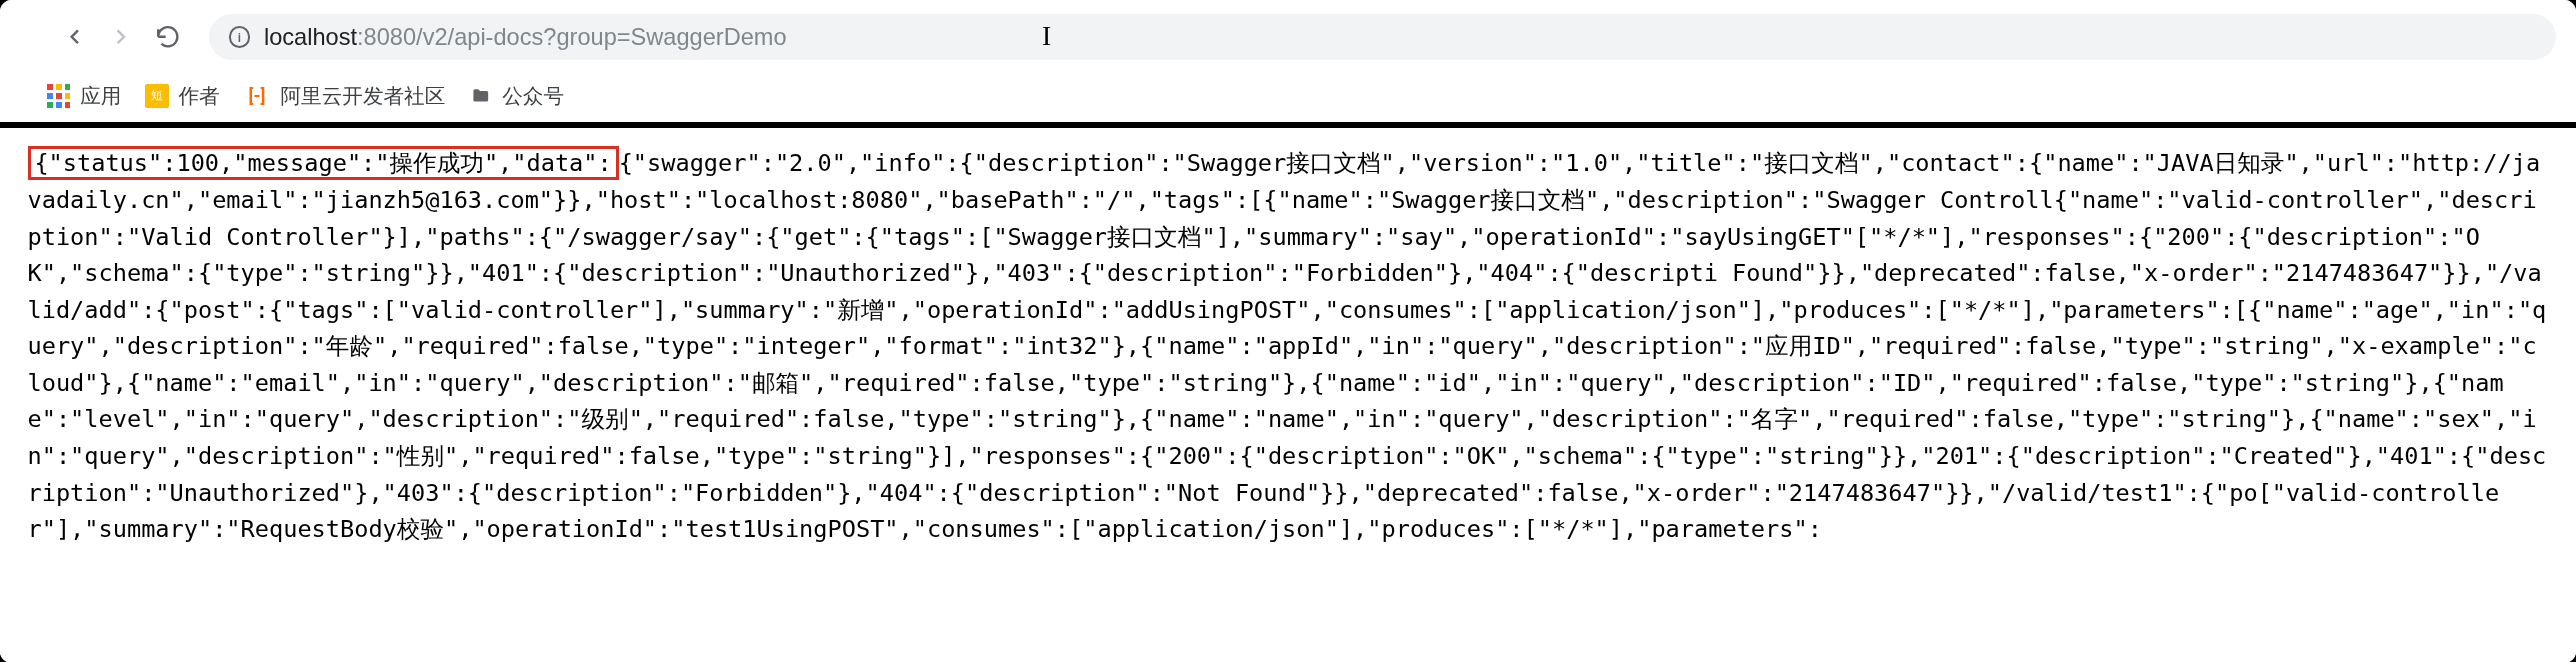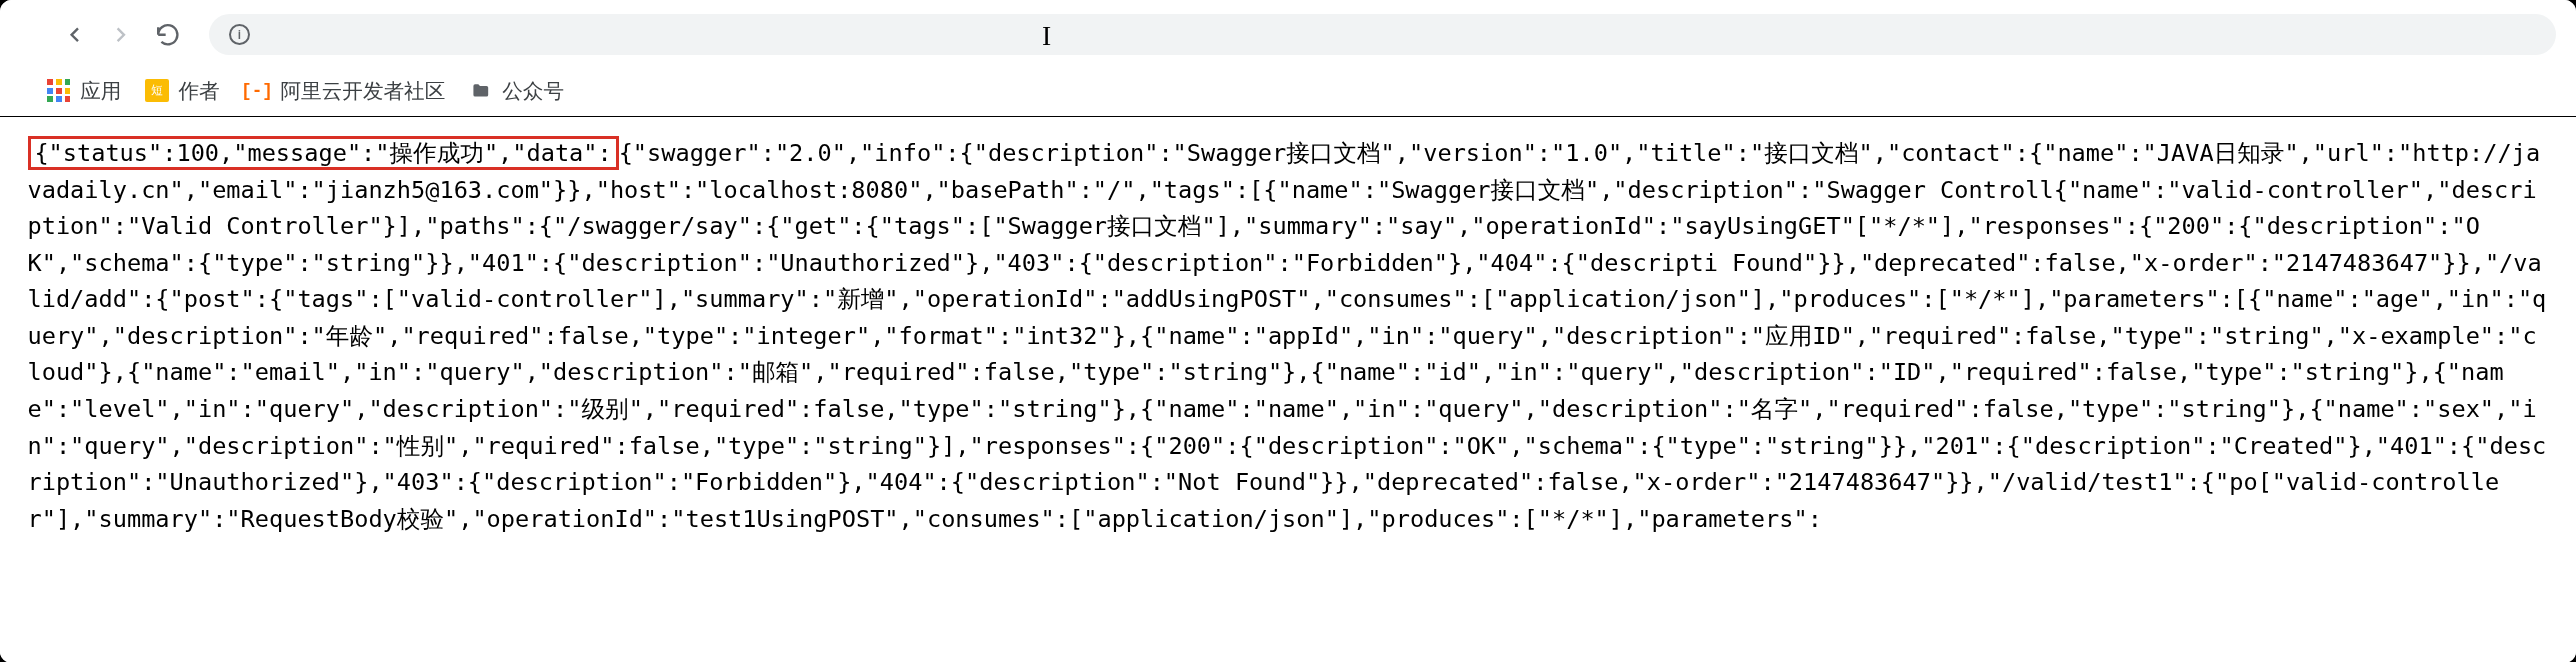--- a/index.html
+++ b/index.html
@@ -72,23 +72,22 @@
       top: 19.7px;
       font-size: 27.5px;
       color: #000;
       font-family: serif;
     }
     .bookmarks-bar {
       display: flex;
       align-items: flex-end;
       padding: 9.8px 19.7px 11.8px 47px;
       gap: 23.6px;
-      border-bottom: 1px solid #000000;
-      background: #fff;
-      font-family: Liberation Mono, monospace;
+      border-bottom: 6px solid #000000;
+      background: #fff;
     }
     .bookmark-item {
       display: flex;
       align-items: center;
       gap: 9.8px;
       font-size: 20.6px;
       color: #3c4043;
       cursor: pointer;
     }
     .apps-icon {
@@ -164,20 +163,21 @@
           <path d="M9 6l6 6-6 6"></path>
         </svg>
     </div>
     <div class="nav-btn">
       <svg viewBox="0 0 24 24" fill="none" stroke="currentColor" stroke-width="2.2">
           <path d="M3 12a9 9 0 1 1 3 6.7M3 12V5m0 7h7"></path>
         </svg>
     </div>
     <div class="address-bar">
       <div class="info-icon">i</div>
+      <span class="url"><span>localhost</span><span class="dim">:8080/v2/api-docs?group=SwaggerDemo</span></span>
     </div>
   </div>
   <div class="cursor">I</div>
 
   <div class="bookmarks-bar">
     <div class="bookmark-item">
       <div class="apps-icon">
         <span></span>
           <span></span>
           <span></span>

